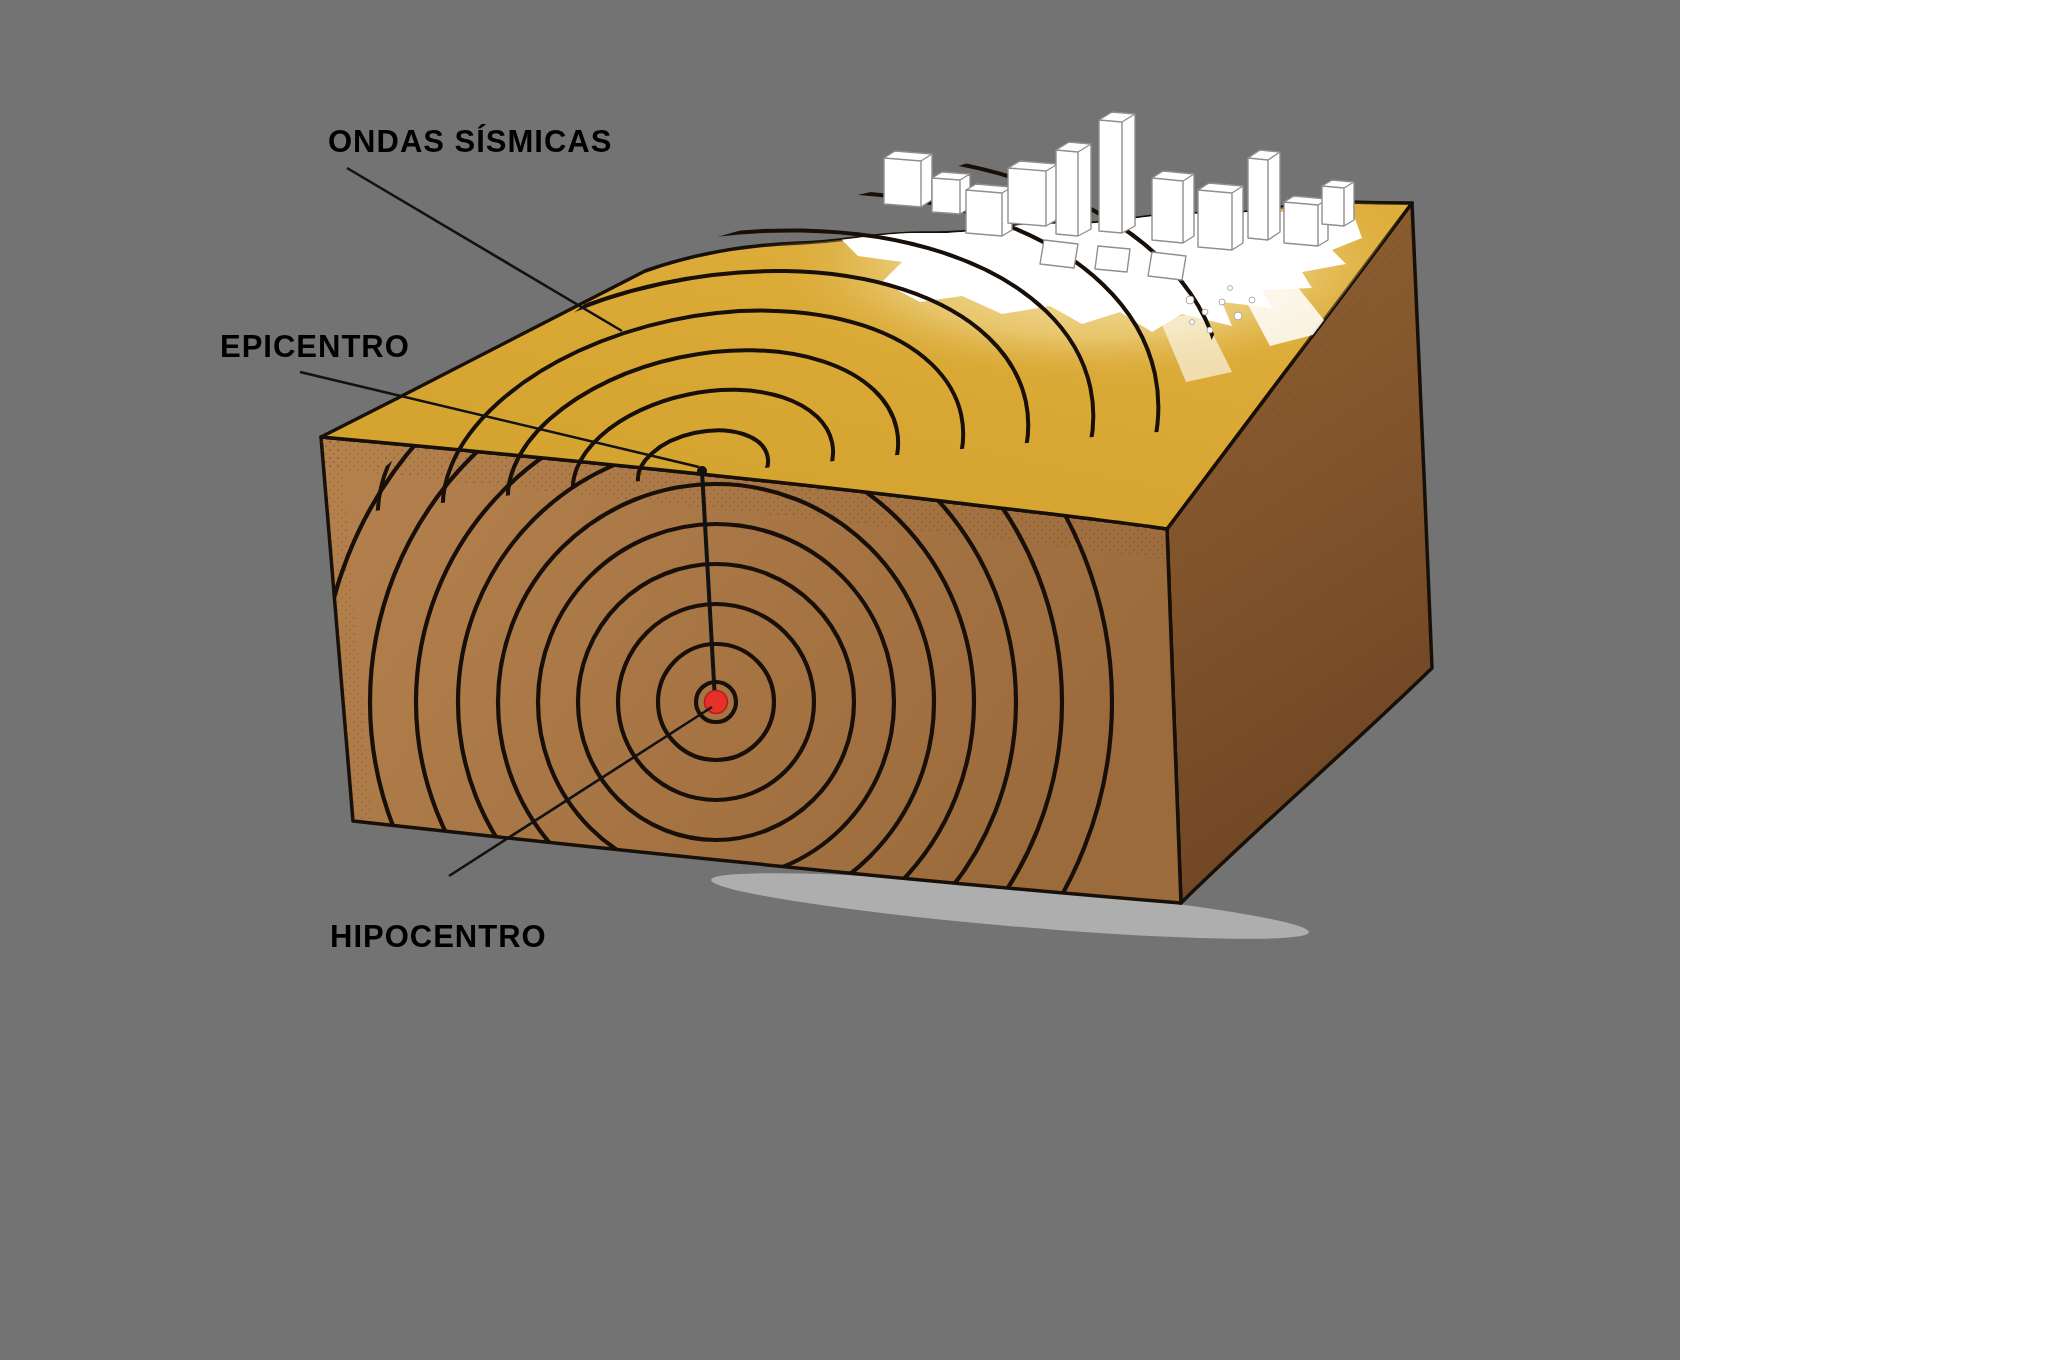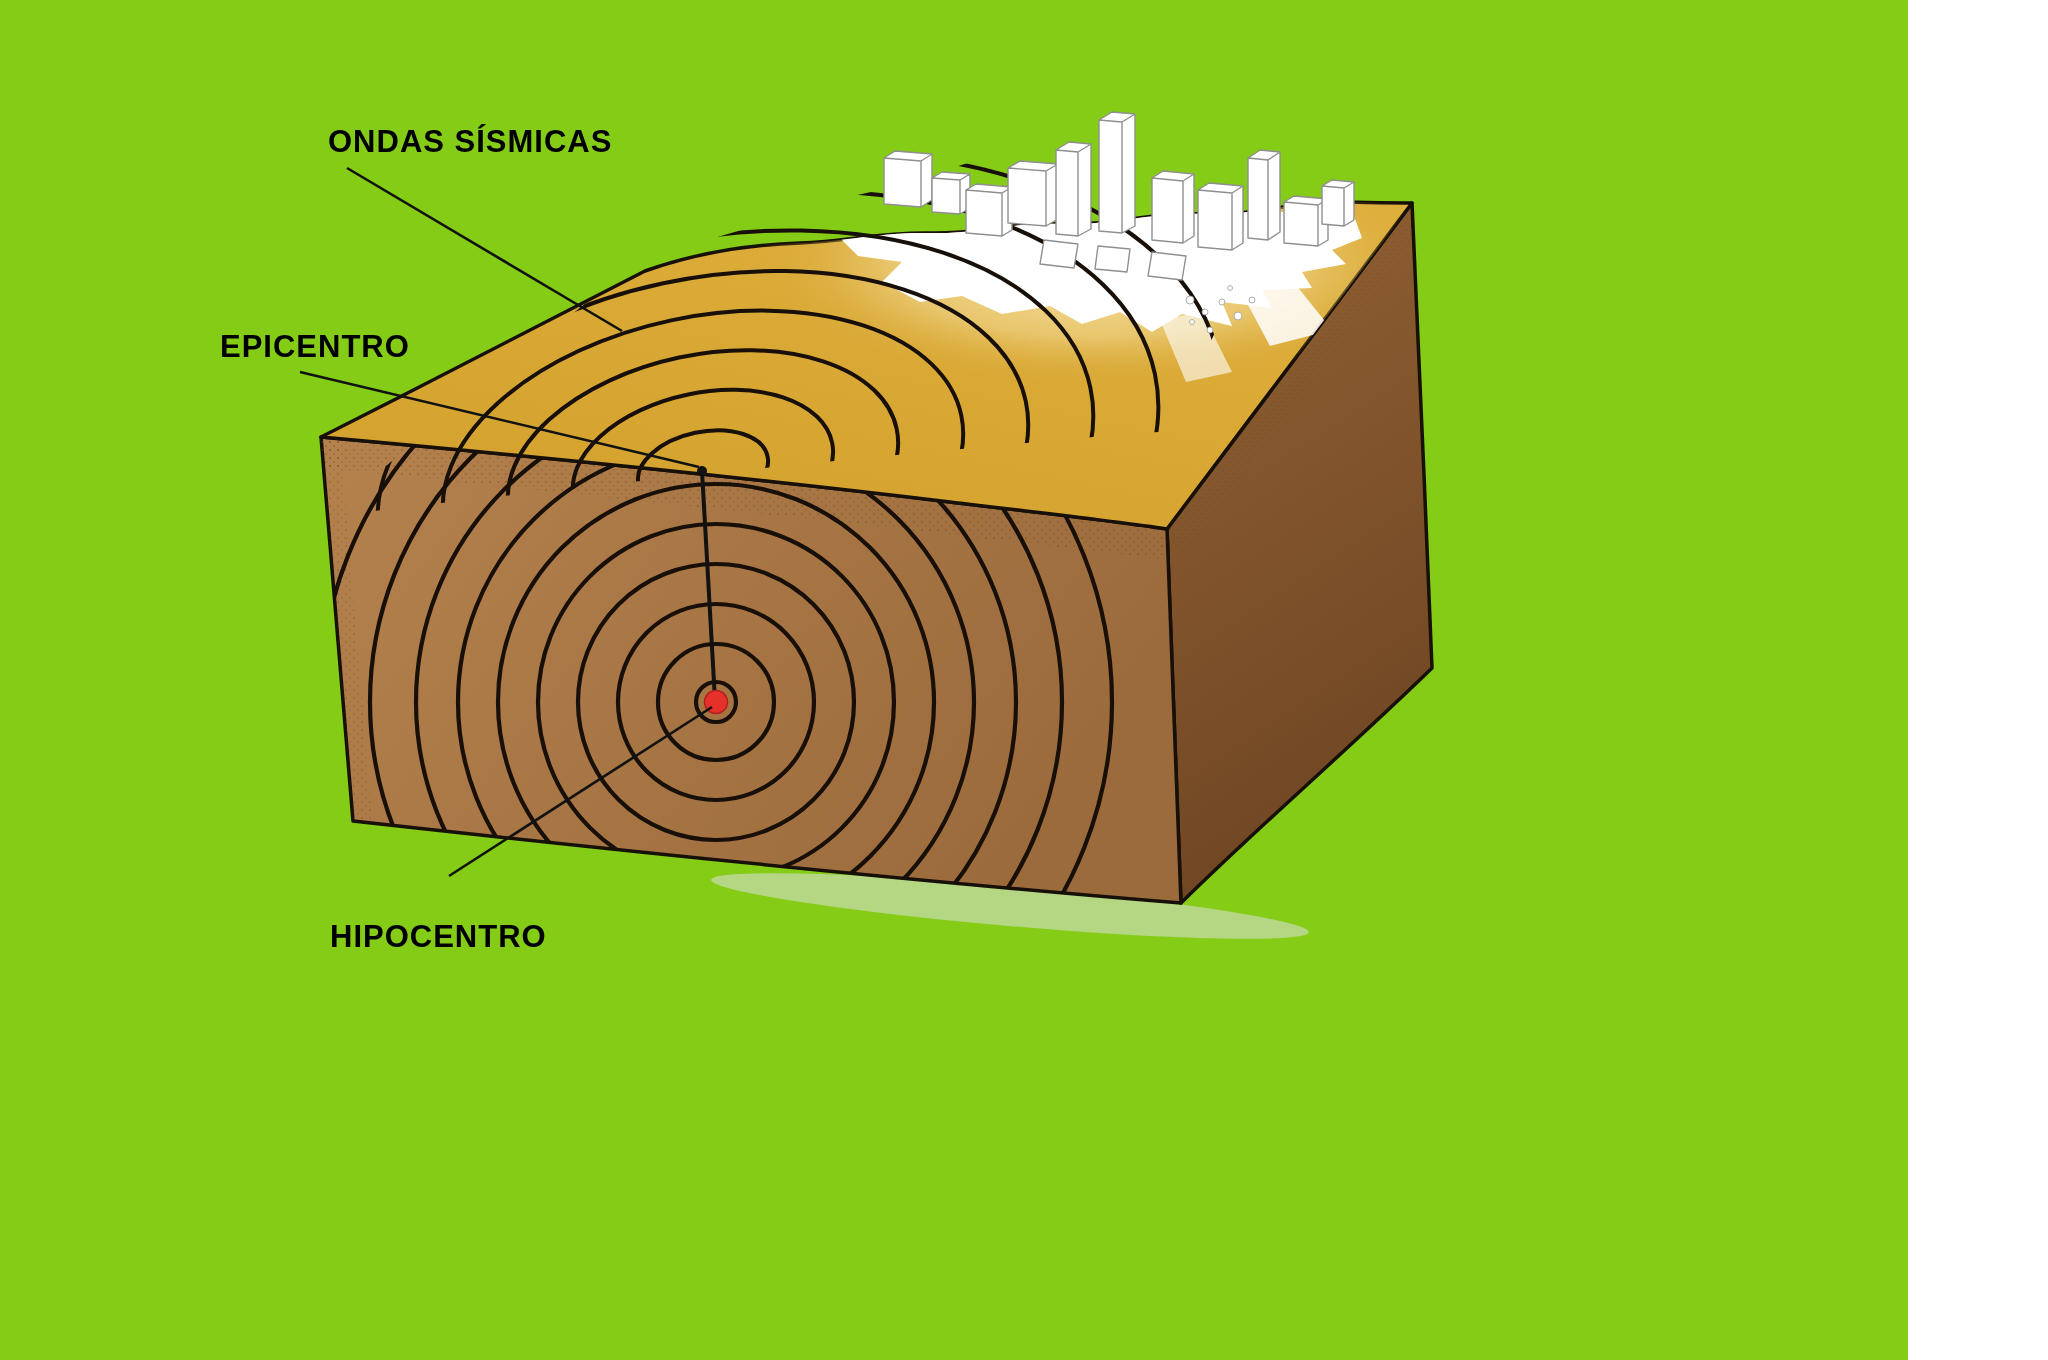--- a/index.html
+++ b/index.html
@@ -1,16 +1,16 @@
 <!DOCTYPE html>
 <html><head>
 <meta charset="utf-8">
 <style>
   html,body{margin:0;padding:0;background:#ffffff;}
-  .stage{position:relative;width:1908px;height:1360px;background:#84cc16;overflow:hidden;
+  .stage{position:relative;width:1680px;height:1360px;background:#737373;overflow:hidden;
          font-family:"Liberation Sans", sans-serif;}
   svg{display:block;}
   .diagram-label{font-family:"Liberation Sans", sans-serif;font-weight:700;font-size:31px;
                  letter-spacing:1px;fill:#000000;}
 </style>
 </head>
 <body>
 
 <div class="stage">
 <svg width="2048" height="1360" viewBox="0 0 2048 1360">

